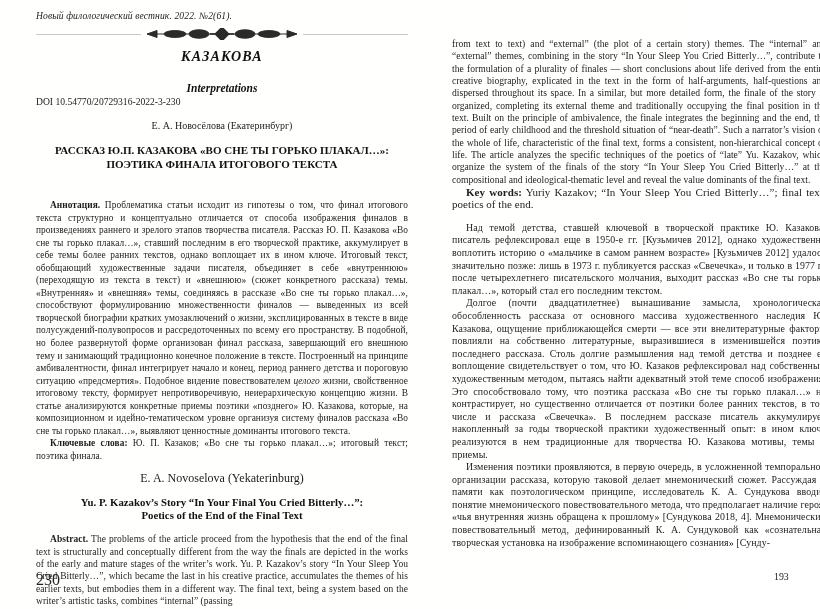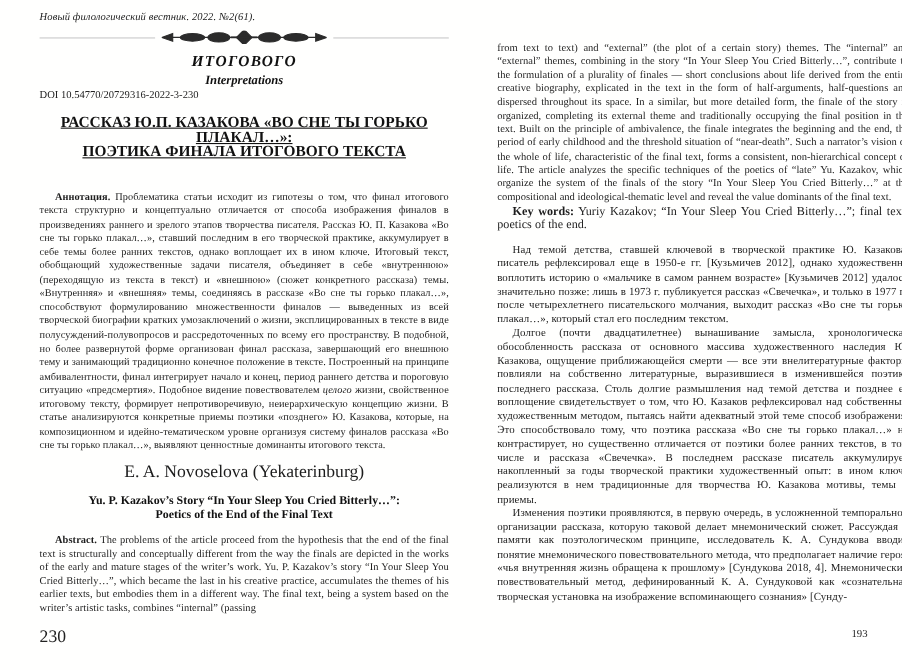--- a/index.html
+++ b/index.html
@@ -20,34 +20,34 @@
     font-style:italic;font-size:9.6px;letter-spacing:.1px;text-align:left;color:#222;
   }
   .ornament-row{display:flex;align-items:center;margin-top:7px;height:12px;}
   .ornament-row .rule{flex:1;height:0;border-top:1px solid #c9c9c9;}
   .ornament-row svg{margin:0 6px;display:block;}
   .section-title{
     text-align:center;font-weight:bold;font-style:italic;font-size:14px;
     letter-spacing:1.2px;margin-top:9px;color:#111;
   }
   .section-subtitle{
-    text-align:center;font-weight:bold;font-style:italic;font-size:11.5px;margin-top:2px;color:#111;
+    text-align:center;font-weight:bold;font-style:italic;font-size:11.5px;margin-top:17px;color:#111;
   }
   .doi{font-size:9.6px;margin-top:2px;text-align:left;color:#222;}
   .author-line{text-align:center;font-size:10px;margin-top:13px;color:#1c1c1c;}
   .title-ru{
-    text-align:center;font-weight:bold;font-size:14px;line-height:13.5px;margin-top:13px;color:#111;text-decoration:underline;
+    text-align:center;font-weight:bold;font-size:11px;line-height:13.5px;margin-top:13px;color:#111;
   }
   .para{
     font-size:9.4px;line-height:12.55px;text-align:justify;margin:0;color:#1d1d1d;
     letter-spacing:.05px;
   }
   .para.indent{text-indent:14px;}
   .abstract-ru{margin-top:28px;}
-  .author-en{text-align:center;font-size:16px;margin-top:9px;}
+  .author-en{text-align:center;font-size:12px;margin-top:9px;}
   .title-en{
     text-align:center;font-weight:bold;font-size:10.8px;line-height:13px;margin-top:10px;color:#111;
   }
   .abstract-en{margin-top:11px;font-size:9.5px;line-height:12.3px;}
   .pagenum-left{position:absolute;left:36px;top:571px;font-size:16px;color:#222;}
 
   
   .page-right{position:absolute;left:432px;top:38px;width:374px;margin-left:20px;}
   .para-en-cont{font-size:9.6px;line-height:12.35px;letter-spacing:0;}
   .keywords-en{font-size:11px;line-height:12.35px;font-family:Liberation Serif, serif;}
@@ -79,38 +79,40 @@
           <ellipse cx="52" cy="6" rx="10" ry="4.2"></ellipse>
           <ellipse cx="98" cy="6" rx="10" ry="4.2"></ellipse>
           <rect x="70" y="1" width="10" height="10" transform="rotate(45 75 6)"></rect>
           <line x1="75" y1="0.5" x2="75" y2="11.5" stroke-width="1.6"></line>
           <line x1="63" y1="6" x2="87" y2="6" stroke-width="1.6"></line>
         </g>
       </svg>
       <div class="rule"></div>
     </div>
 
-    <div class="section-title">ИТОГОВОГО</div>
+    <div class="section-title">КАЗАКОВА</div>
     <div class="section-subtitle">Interpretations</div>
 
     <div class="doi">DOI 10.54770/20729316-2022-3-230</div>
 
+    <div class="author-line">Е. А. Новосёлова (Екатеринбург)</div>
 
     <div class="title-ru">
       <div>РАССКАЗ Ю.П. КАЗАКОВА «ВО СНЕ ТЫ ГОРЬКО ПЛАКАЛ…»:</div>
       <div>ПОЭТИКА ФИНАЛА ИТОГОВОГО ТЕКСТА</div>
     </div>
 
     <p class="para indent abstract-ru"><b class="lead">Аннотация.</b><span> Проблематика статьи исходит из гипотезы о том, что финал итогового текста структурно и концептуально отличается от способа изображения финалов в произведениях раннего и зрелого этапов творчества писателя. Рассказ Ю. П. Казакова «Во сне ты горько плакал…», ставший последним в его творческой практике, аккумулирует в себе темы более ранних текстов, однако воплощает их в ином ключе. Итоговый текст, обобщающий художественные задачи писателя, объединяет в себе «внутреннюю» (переходящую из текста в текст) и «внешнюю» (сюжет конкретного рассказа) темы. «Внутренняя» и «внешняя» темы, соединяясь в рассказе «Во сне ты горько плакал…», способствуют формулированию множественности финалов — выведенных из всей творческой биографии кратких умозаключений о жизни, эксплицированных в тексте в виде полусуждений-полувопросов и рассредоточенных по всему его пространству. В подобной, но более развернутой форме организован финал рассказа, завершающий его внешнюю тему и занимающий традиционно конечное положение в тексте. Построенный на принципе амбивалентности, финал интегрирует начало и конец, период раннего детства и пороговую ситуацию «предсмертия». Подобное видение повествователем </span><i class="lead-it">целого</i><span> жизни, свойственное итоговому тексту, формирует непротиворечивую, неиерархическую концепцию жизни. В статье анализируются конкретные приемы поэтики «позднего» Ю. Казакова, которые, на композиционном и идейно-тематическом уровне организуя систему финалов рассказа «Во сне ты горько плакал…», выявляют ценностные доминанты итогового текста.</span></p>
 
+    <p class="para indent"><b class="lead">Ключевые слова:</b><span> Ю. П. Казаков; «Во сне ты горько плакал…»; итоговый текст; поэтика финала.</span></p>
 
     <div class="author-en">E. A. Novoselova (Yekaterinburg)</div>
 
     <div class="title-en">
-      <div>Yu. P. Kazakov’s Story “In Your Sleep You Cried Bitterly…”:</div>
+      <div>Yu. P. Kazakov’s Story “In Your Final You Cried Bitterly…”:</div>
       <div>Poetics of the End of the Final Text</div>
     </div>
 
     <p class="para indent abstract-en"><b class="lead">Abstract.</b><span> The problems of the article proceed from the hypothesis that the end of the final text is structurally and conceptually different from the way the finals are depicted in the works of the early and mature stages of the writer’s work. Yu. P. Kazakov’s story “In Your Sleep You Cried Bitterly…”, which became the last in his creative practice, accumulates the themes of his earlier texts, but embodies them in a different way. The final text, being a system based on the writer’s artistic tasks, combines “internal” (passing</span></p>
   </div>
 
   <div class="pagenum-left">230</div>
 
   <div class="page-right">
 

